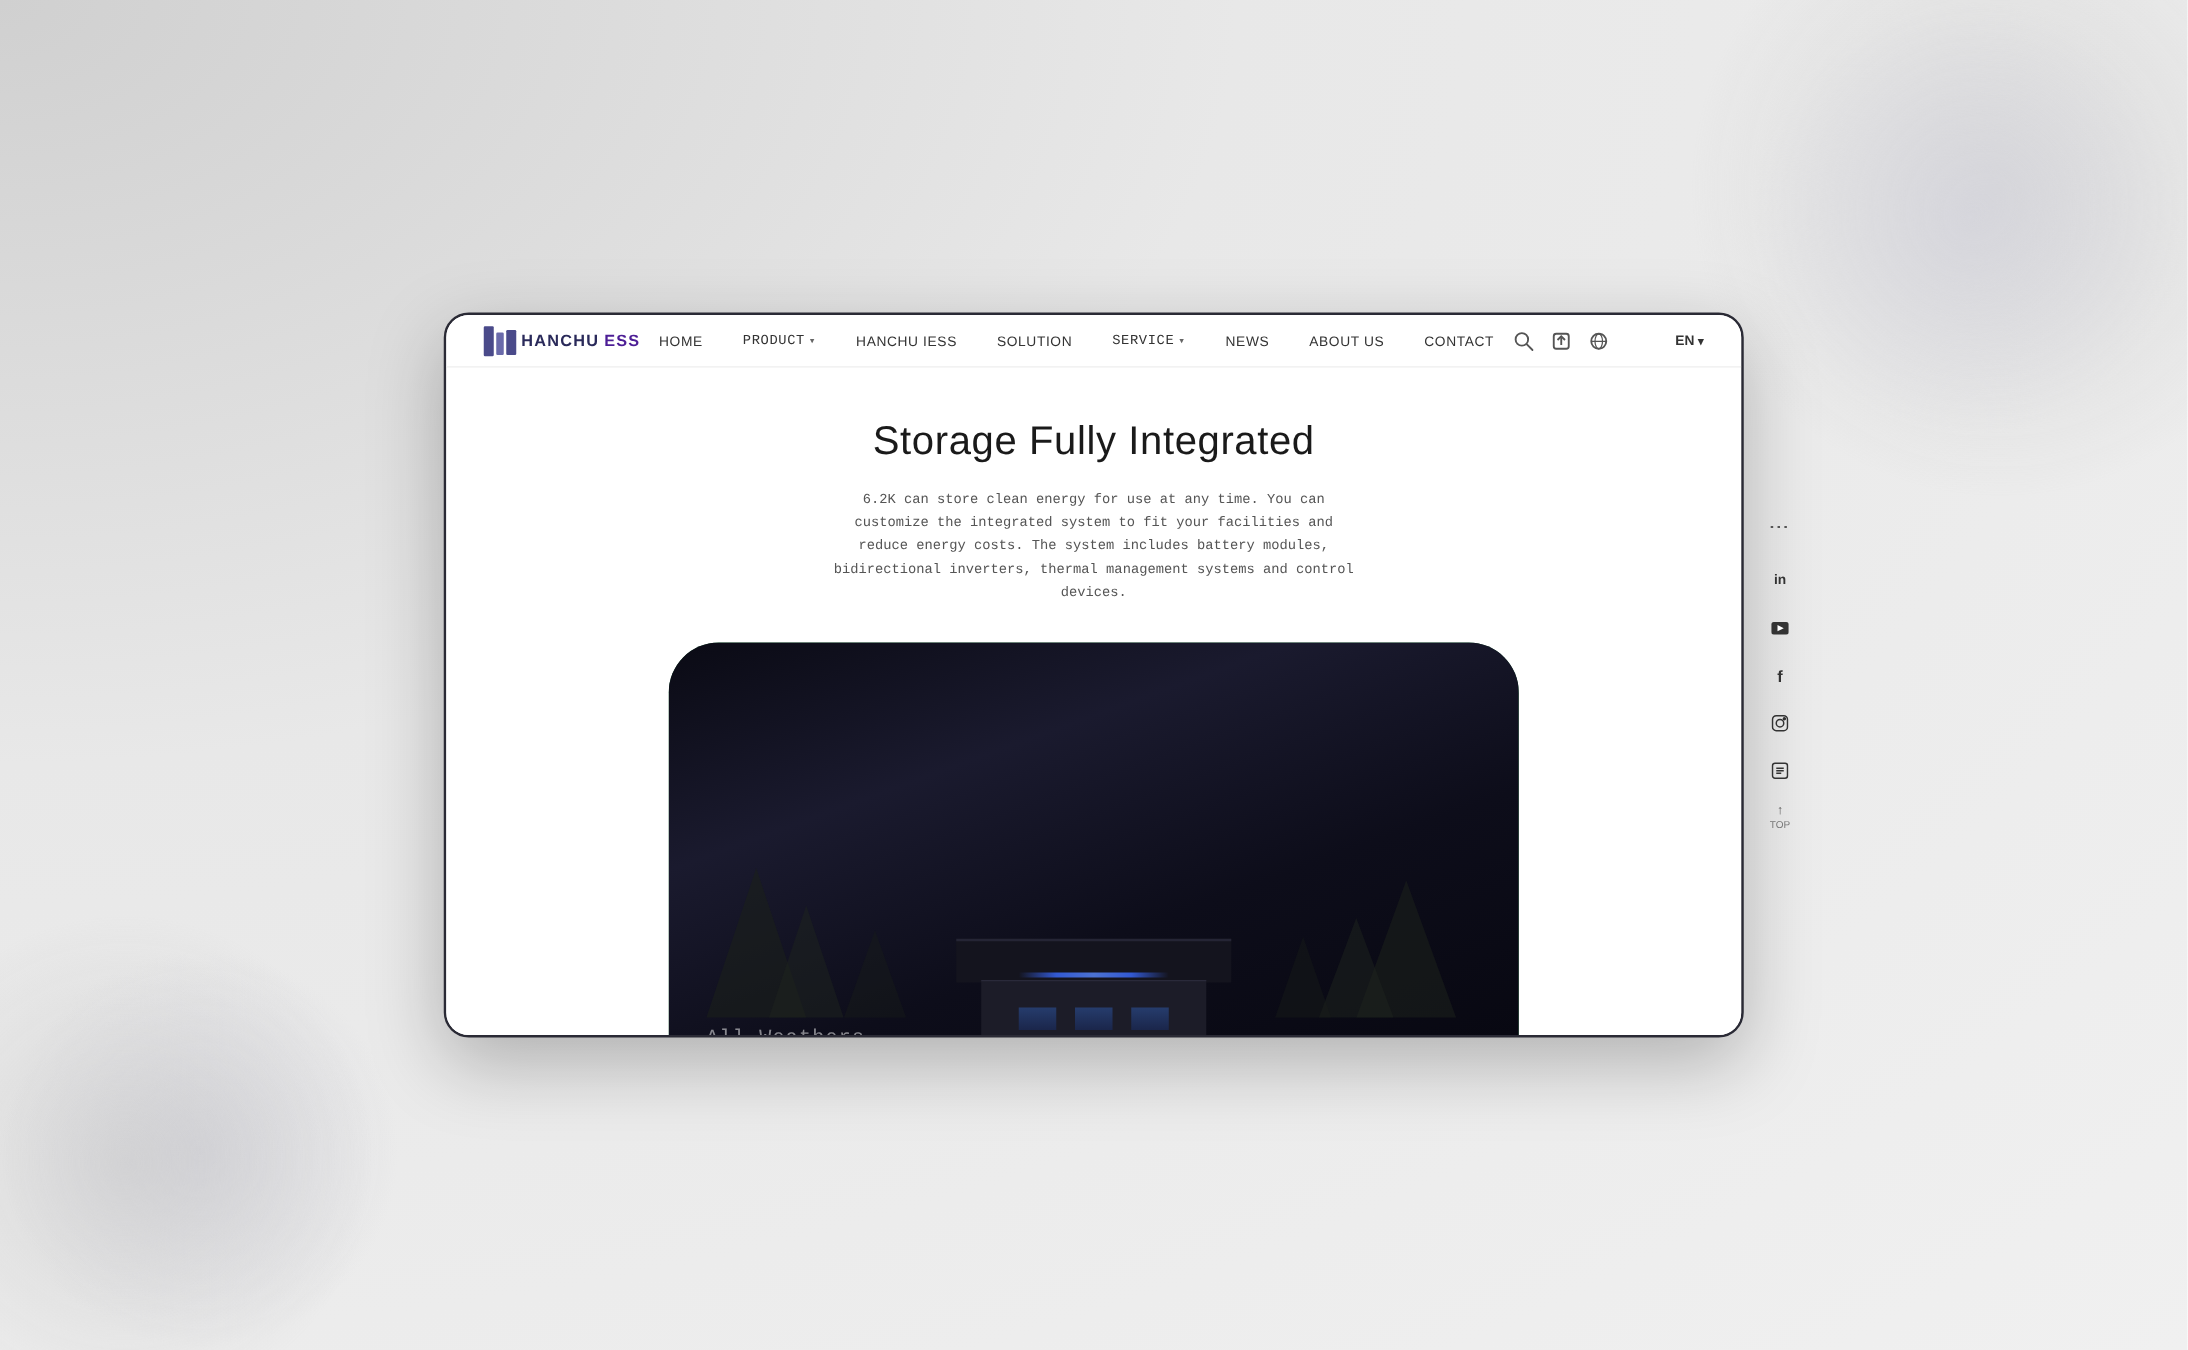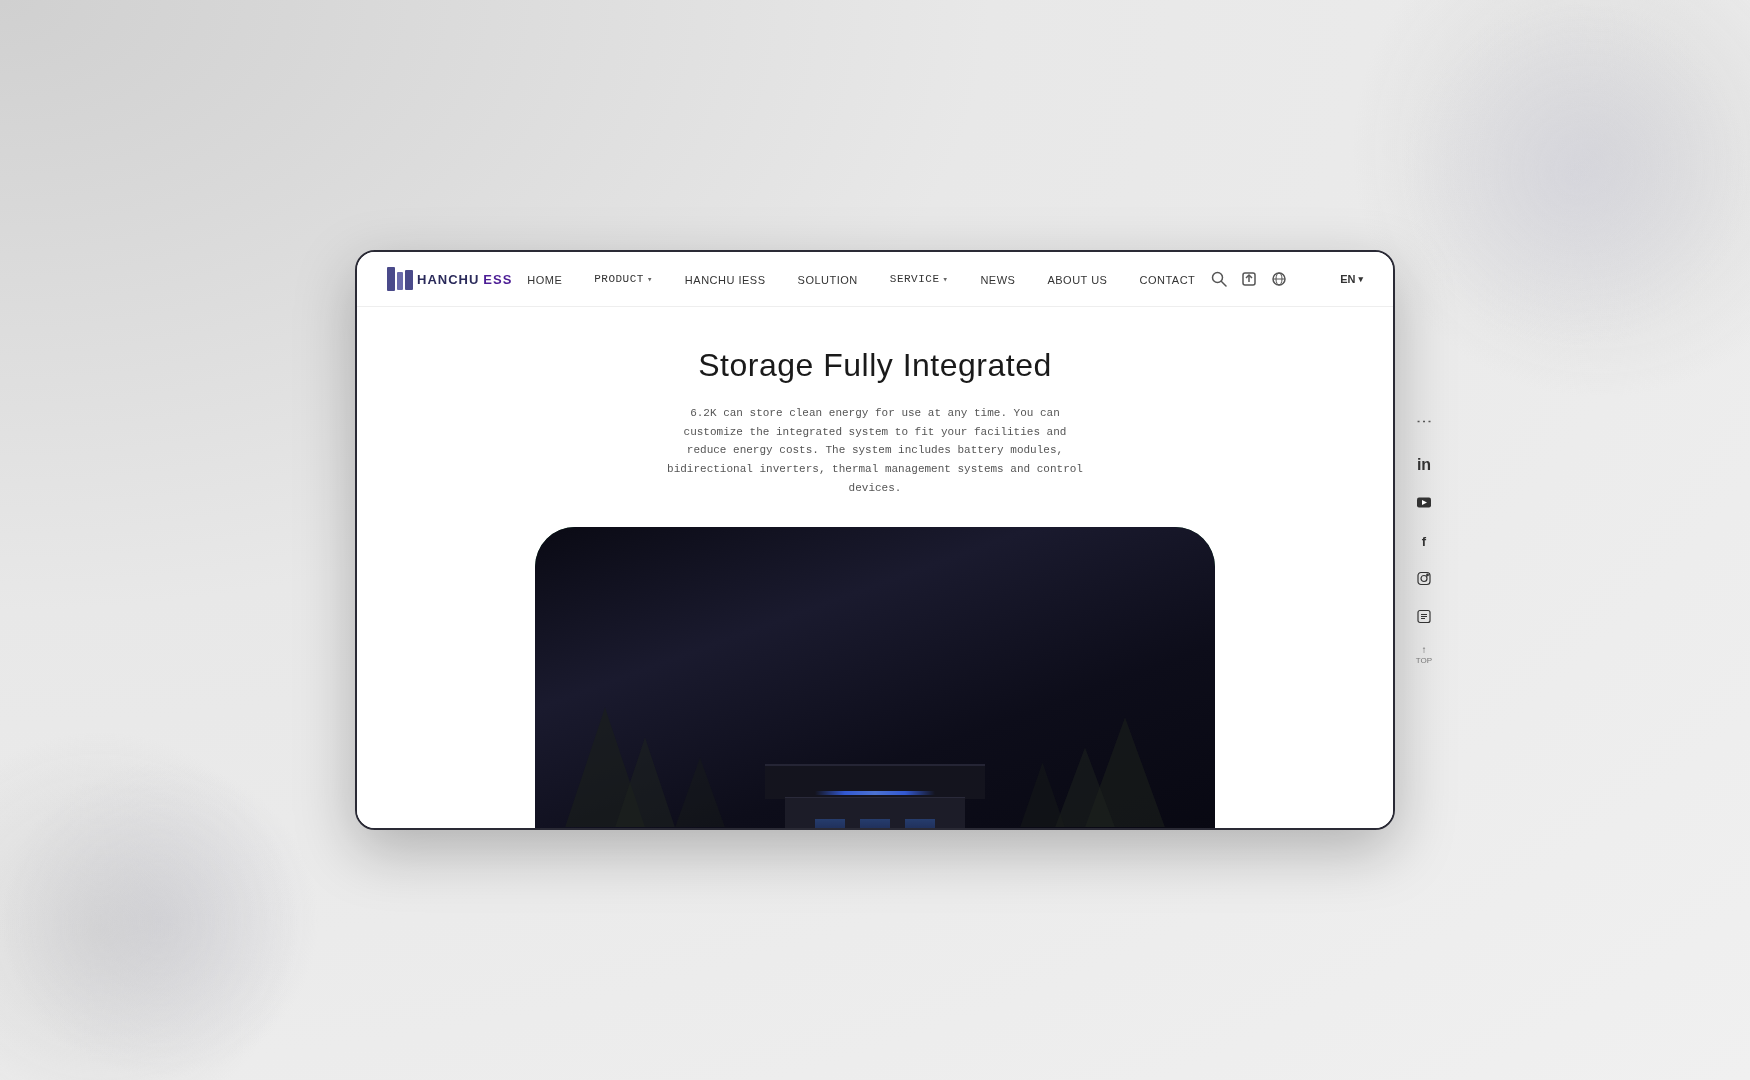--- a/index.html
+++ b/index.html
@@ -55,21 +55,21 @@
       position: relative;
       box-shadow: 0 20px 60px rgba(0,0,0,0.25);
     }
 
     
     .navbar {
       display: flex;
       align-items: center;
       justify-content: space-between;
       padding: 0 30px;
-      height: 55px;
+      height: 42px;
       background: #ffffff;
       border-bottom: 1px solid #eee;
       position: relative;
       z-index: 10;
     }
 
     .logo {
       display: flex;
       align-items: center;
       gap: 4px;
@@ -507,21 +507,21 @@
         </div>
       </div>
     </div>
 
   </div>
 
   <div class="right-panel">
     <div class="panel-dots">⋮</div>
 
     <div class="social-icon" style="margin-top:8px;">
-      <span style="font-weight:bold;font-size:16px;">in</span>
+      <span style="font-weight:bold;font-size:11px;">in</span>
     </div>
     <div class="social-icon">
       <svg width="14" height="14" viewBox="0 0 14 14" fill="#333">
         <rect width="14" height="10" rx="2" y="2" fill="#333"></rect>
         <polygon points="5,4.5 5,9.5 10,7" fill="white"></polygon>
       </svg>
     </div>
     <div class="social-icon">
       <span style="font-weight:bold;font-size:13px;">f</span>
     </div>

